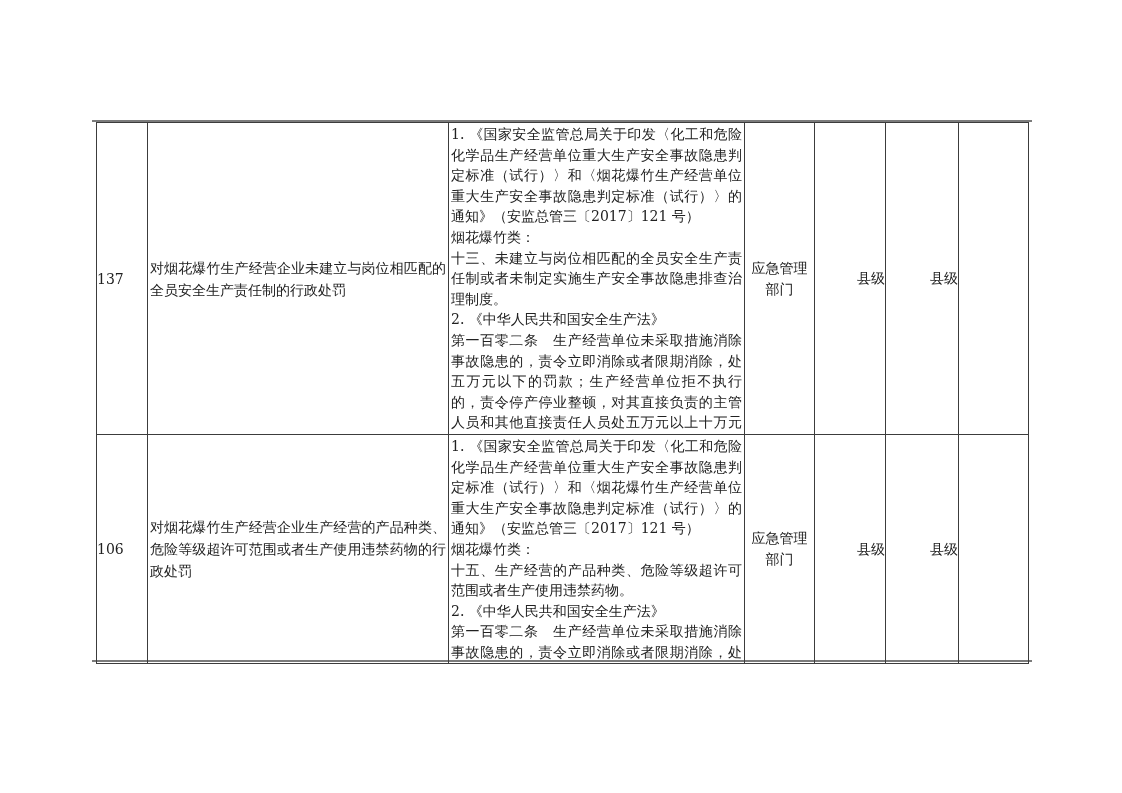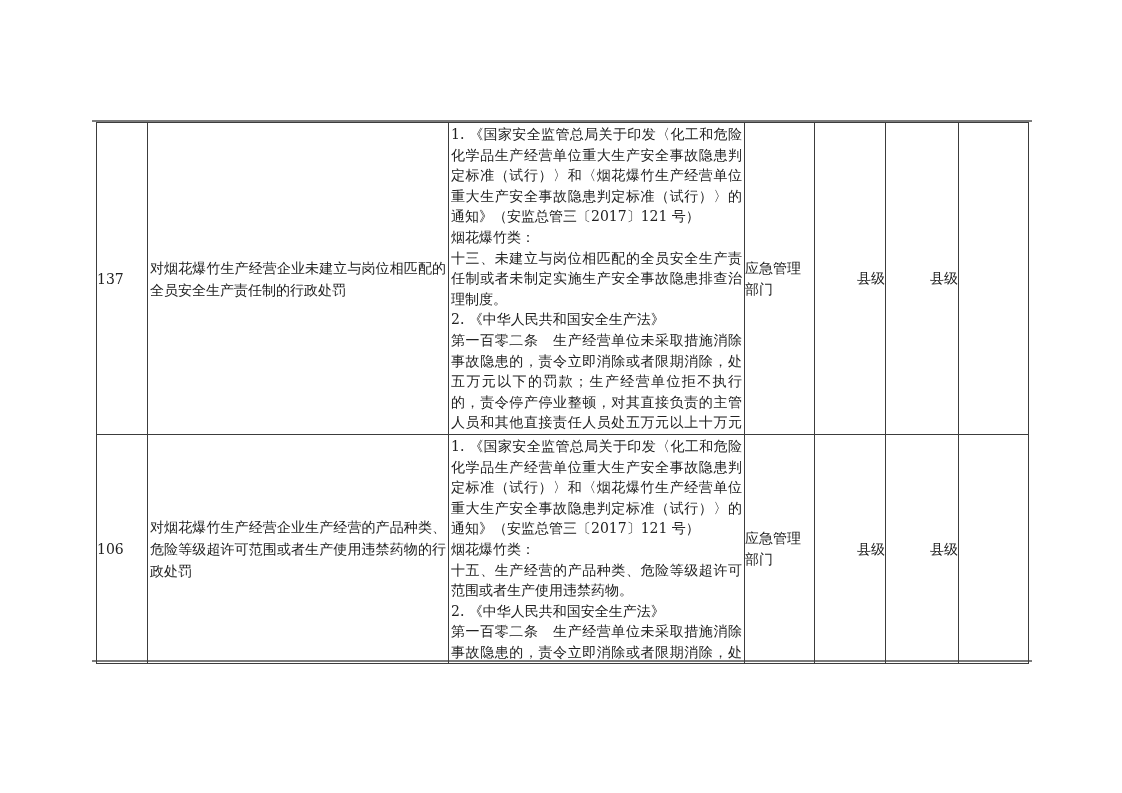--- a/index.html
+++ b/index.html
@@ -66,20 +66,21 @@
     padding: 1px 2px;
     line-height: 20.6px;
     white-space: pre-wrap;
     text-align: justify;
     text-justify: inter-ideograph;
     overflow: hidden;
   }
   .basis-text.clip-1 { height: 309px; }
   .basis-text.clip-2 { height: 226px; }
   td.c-dept {
+    text-align: center;
     vertical-align: middle;
     line-height: 21px;
     padding: 0;
     font-family: Liberation Serif, serif;
   }
   td.c-level, td.c-remark {
     text-align: right;
     vertical-align: middle;
     line-height: 21px;
   }

